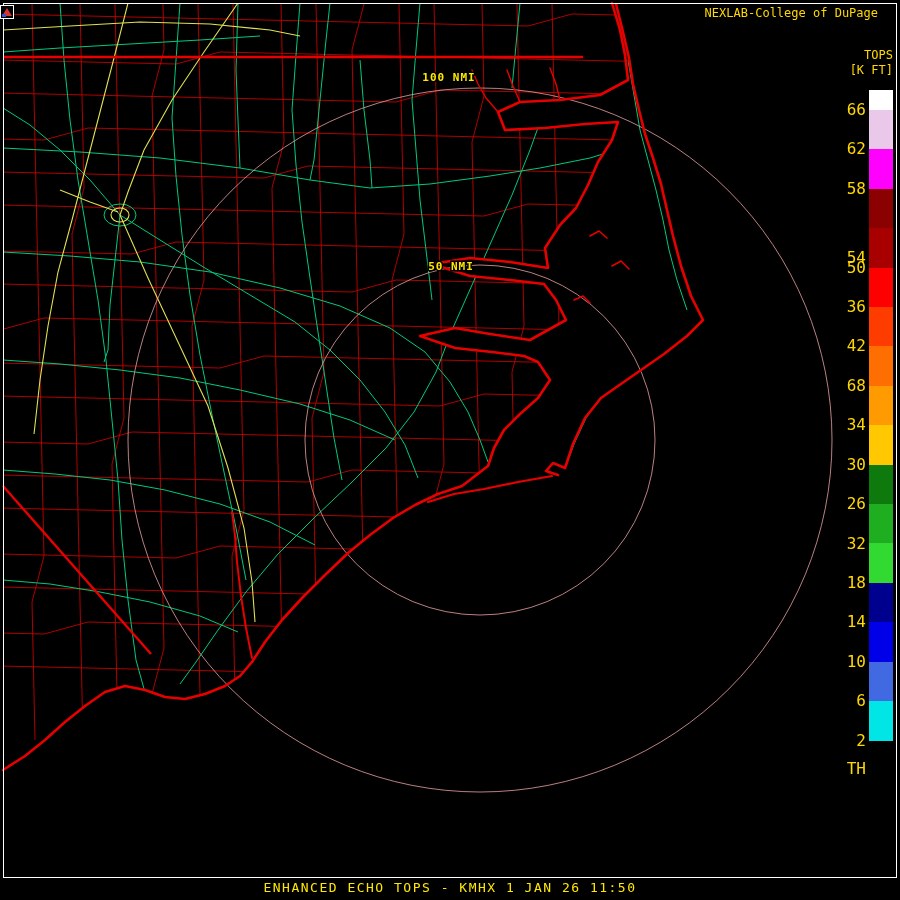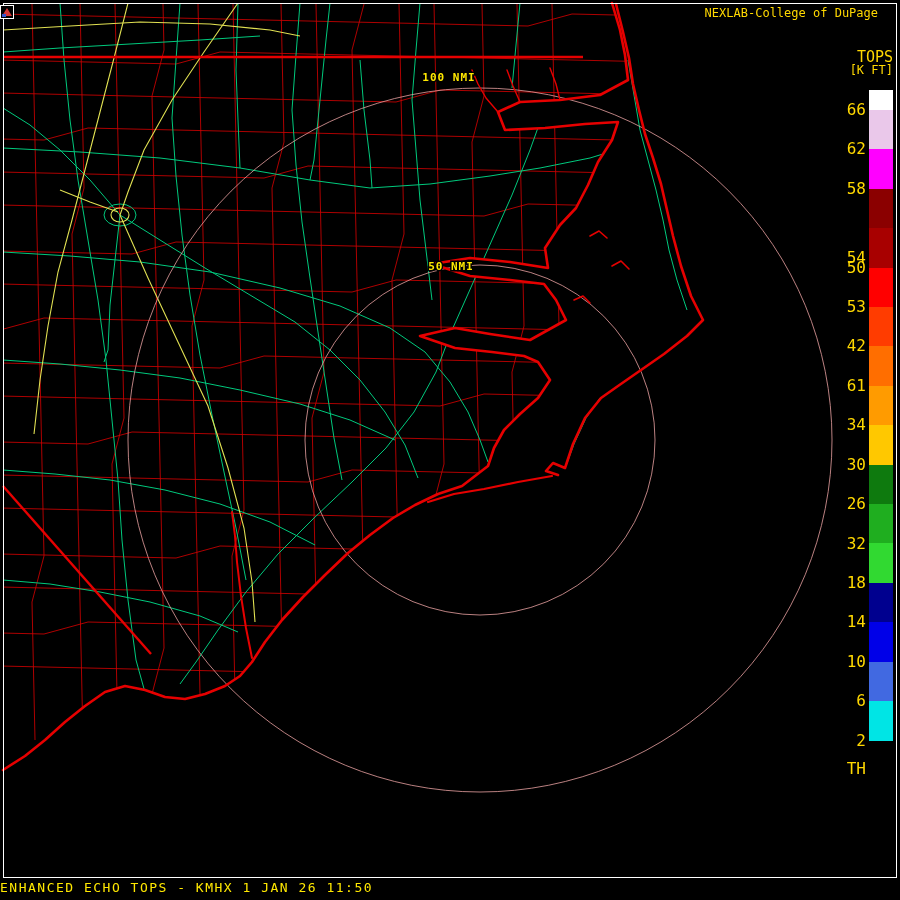--- a/index.html
+++ b/index.html
@@ -12,27 +12,27 @@
   .roads-y polyline,.roads-y ellipse{fill:none;stroke:var(--interstate);}
   .rings circle{fill:none;stroke:var(--ring);opacity:.8;}
   .state path{fill:none;stroke:var(--state_line);}
   .coast path{fill:none;stroke:var(--coast);stroke-linejoin:round;stroke-linecap:round;}
   .frame{fill:none;stroke:var(--frame);}
   .ring-label{font:bold 11px "DejaVu Sans Mono",monospace;fill:var(--label_yellow);
               stroke:#000;stroke-width:3px;paint-order:stroke;letter-spacing:1px;text-anchor:middle;}
   
   .credit{position:absolute;top:6px;right:22px;font-size:12px;color:var(--credit_yellow);white-space:pre;margin-left:38px;}
   .logo{position:absolute;top:5px;right:4px;width:14px;height:14px;}
-  .units-title{position:absolute;top:48px;right:7px;font-size:15px;color:var(--credit_yellow);text-align:left;}
+  .units-title{position:absolute;top:48px;right:7px;font-size:12px;color:var(--credit_yellow);text-align:left;}
   .units-sub{position:absolute;top:63px;right:7px;font-size:12px;color:var(--credit_yellow);text-align:left;}
   .colorbar{position:absolute;left:869px;top:90px;width:24px;height:690px;display:flex;flex-direction:column;}
   .cb-seg{width:100%;}
   .cb-labels{position:absolute;inset:0;pointer-events:none;}
   .cb-label{position:absolute;right:34px;width:30px;text-align:right;font-size:16px;line-height:14px;color:var(--credit_yellow);}
-  .caption{position:absolute;top:880px;left:0;width:100%;text-align:left;font-size:13px;
+  .caption{position:absolute;top:880px;left:0;width:100%;text-align:center;font-size:13px;
            letter-spacing:1.5px;color:var(--label_yellow);white-space:pre;}
 </style>
 </head>
 <body>
 
 <div class="screen">
 
   <svg id="map-svg" width="900" height="900" viewBox="0 0 900 900">
     <defs>
       <clipPath id="landClip">
@@ -169,23 +169,23 @@
       <div class="cb-seg" style="height: 39.4118px; background: rgb(65, 105, 225);"></div>
       <div class="cb-seg" style="height: 39.4118px; background: rgb(0, 229, 229);"></div>
       <div class="cb-seg" style="height: 39.4118px; background: rgb(0, 0, 0);"></div>
     </div>
   <div class="cb-labels" id="colorbar-labels">
       <div class="cb-label" style="top: 103px;">66</div>
       <div class="cb-label" style="top: 142.412px;">62</div>
       <div class="cb-label" style="top: 181.824px;">58</div>
       <div class="cb-label" style="top: 221.235px; margin-top: 30px;">54</div>
       <div class="cb-label" style="top: 260.647px;">50</div>
-      <div class="cb-label" style="top: 300.059px;">53</div>
+      <div class="cb-label" style="top: 300.059px;">36</div>
       <div class="cb-label" style="top: 339.471px;">42</div>
-      <div class="cb-label" style="top: 378.882px;">61</div>
+      <div class="cb-label" style="top: 378.882px;">68</div>
       <div class="cb-label" style="top: 418.294px;">34</div>
       <div class="cb-label" style="top: 457.706px;">30</div>
       <div class="cb-label" style="top: 497.118px;">26</div>
       <div class="cb-label" style="top: 536.529px;">32</div>
       <div class="cb-label" style="top: 575.941px;">18</div>
       <div class="cb-label" style="top: 615.353px;">14</div>
       <div class="cb-label" style="top: 654.765px;">10</div>
       <div class="cb-label" style="top: 694.176px;">6</div>
       <div class="cb-label" style="top: 733.588px;">2</div>
       <div class="cb-label" style="top: 762px;">TH</div>

